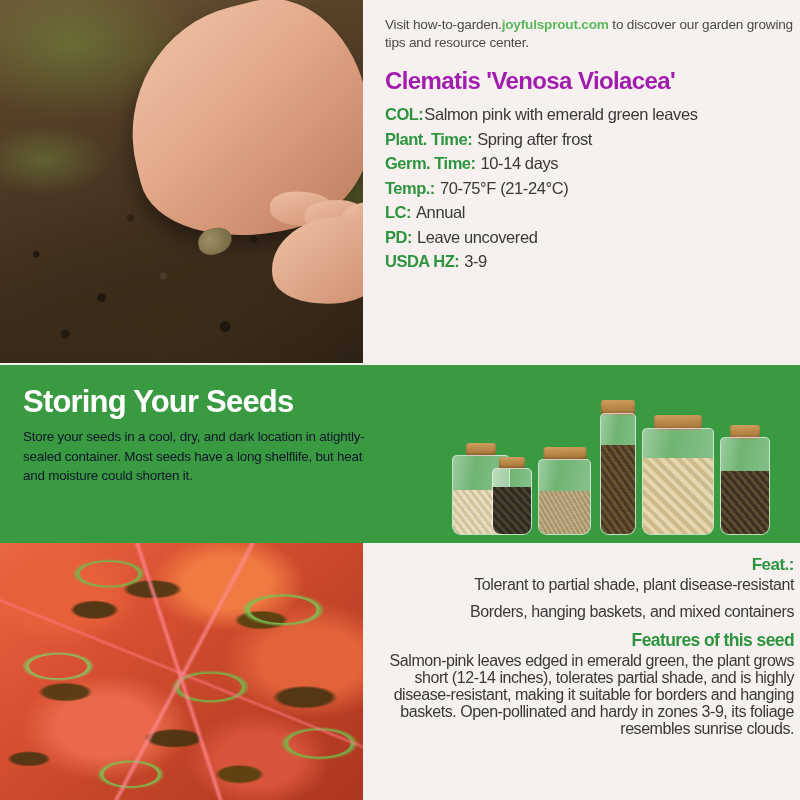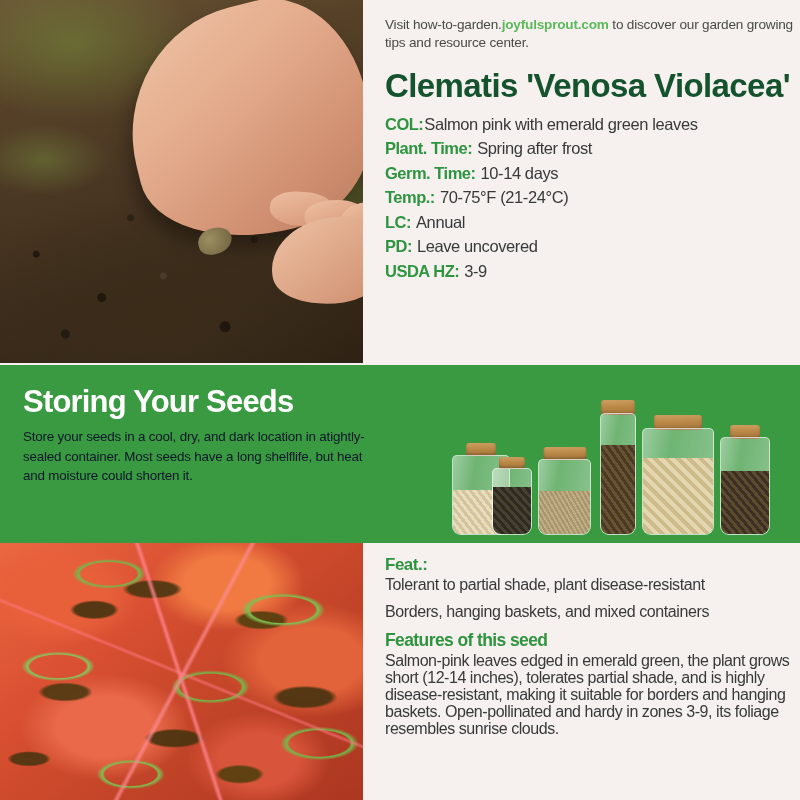--- a/index.html
+++ b/index.html
@@ -71,21 +71,21 @@
     position:absolute; left:372px; top:0; width:428px; height:365px;
     padding:16px 0 0 13px;
   }
   .visit-line {
     font-size:13.6px; line-height:1.35; color:#4a4a46; letter-spacing:-.2px;
   }
   .visit-link { color:#5cb85c; font-weight:600; }
 
   .plant-title {
     margin-top:15px;
-    font-size:33px; font-weight:bold; color:#14532d;
+    font-size:24px; font-weight:bold; color:#a21caf;
     letter-spacing:-.6px; line-height:1.1;
   }
 
   .spec-list { margin-top:11px; }
   .spec-row {
     display:flex; align-items:flex-end;
     margin-bottom:5.5px;
     white-space:nowrap;
   }
   .spec-key {
@@ -180,20 +180,21 @@
     position:absolute; inset:0;
     background-image:
       linear-gradient(72deg, transparent 48.6%, rgba(255,130,140,.85) 49.4%, transparent 50.2%),
       linear-gradient(-62deg, transparent 48.6%, rgba(255,140,150,.75) 49.4%, transparent 50.2%),
       linear-gradient(22deg, transparent 48.8%, rgba(255,120,130,.6) 49.5%, transparent 50.2%);
   }
 
   .feat-col {
     position:absolute; left:372px; top:0; width:428px; height:257px;
     padding:12px 6px 0 13px;
+    text-align:right;
   }
   .feat-key {
     color:#2e9440; font-weight:bold; font-size:17px; letter-spacing:-.5px;
   }
   .feat-val {
     color:#39393a; font-size:16px; letter-spacing:-.4px;
     margin-top:1px; white-space:nowrap;
   }
   .feat-block { margin-bottom:9px; }
   .feat-head {

